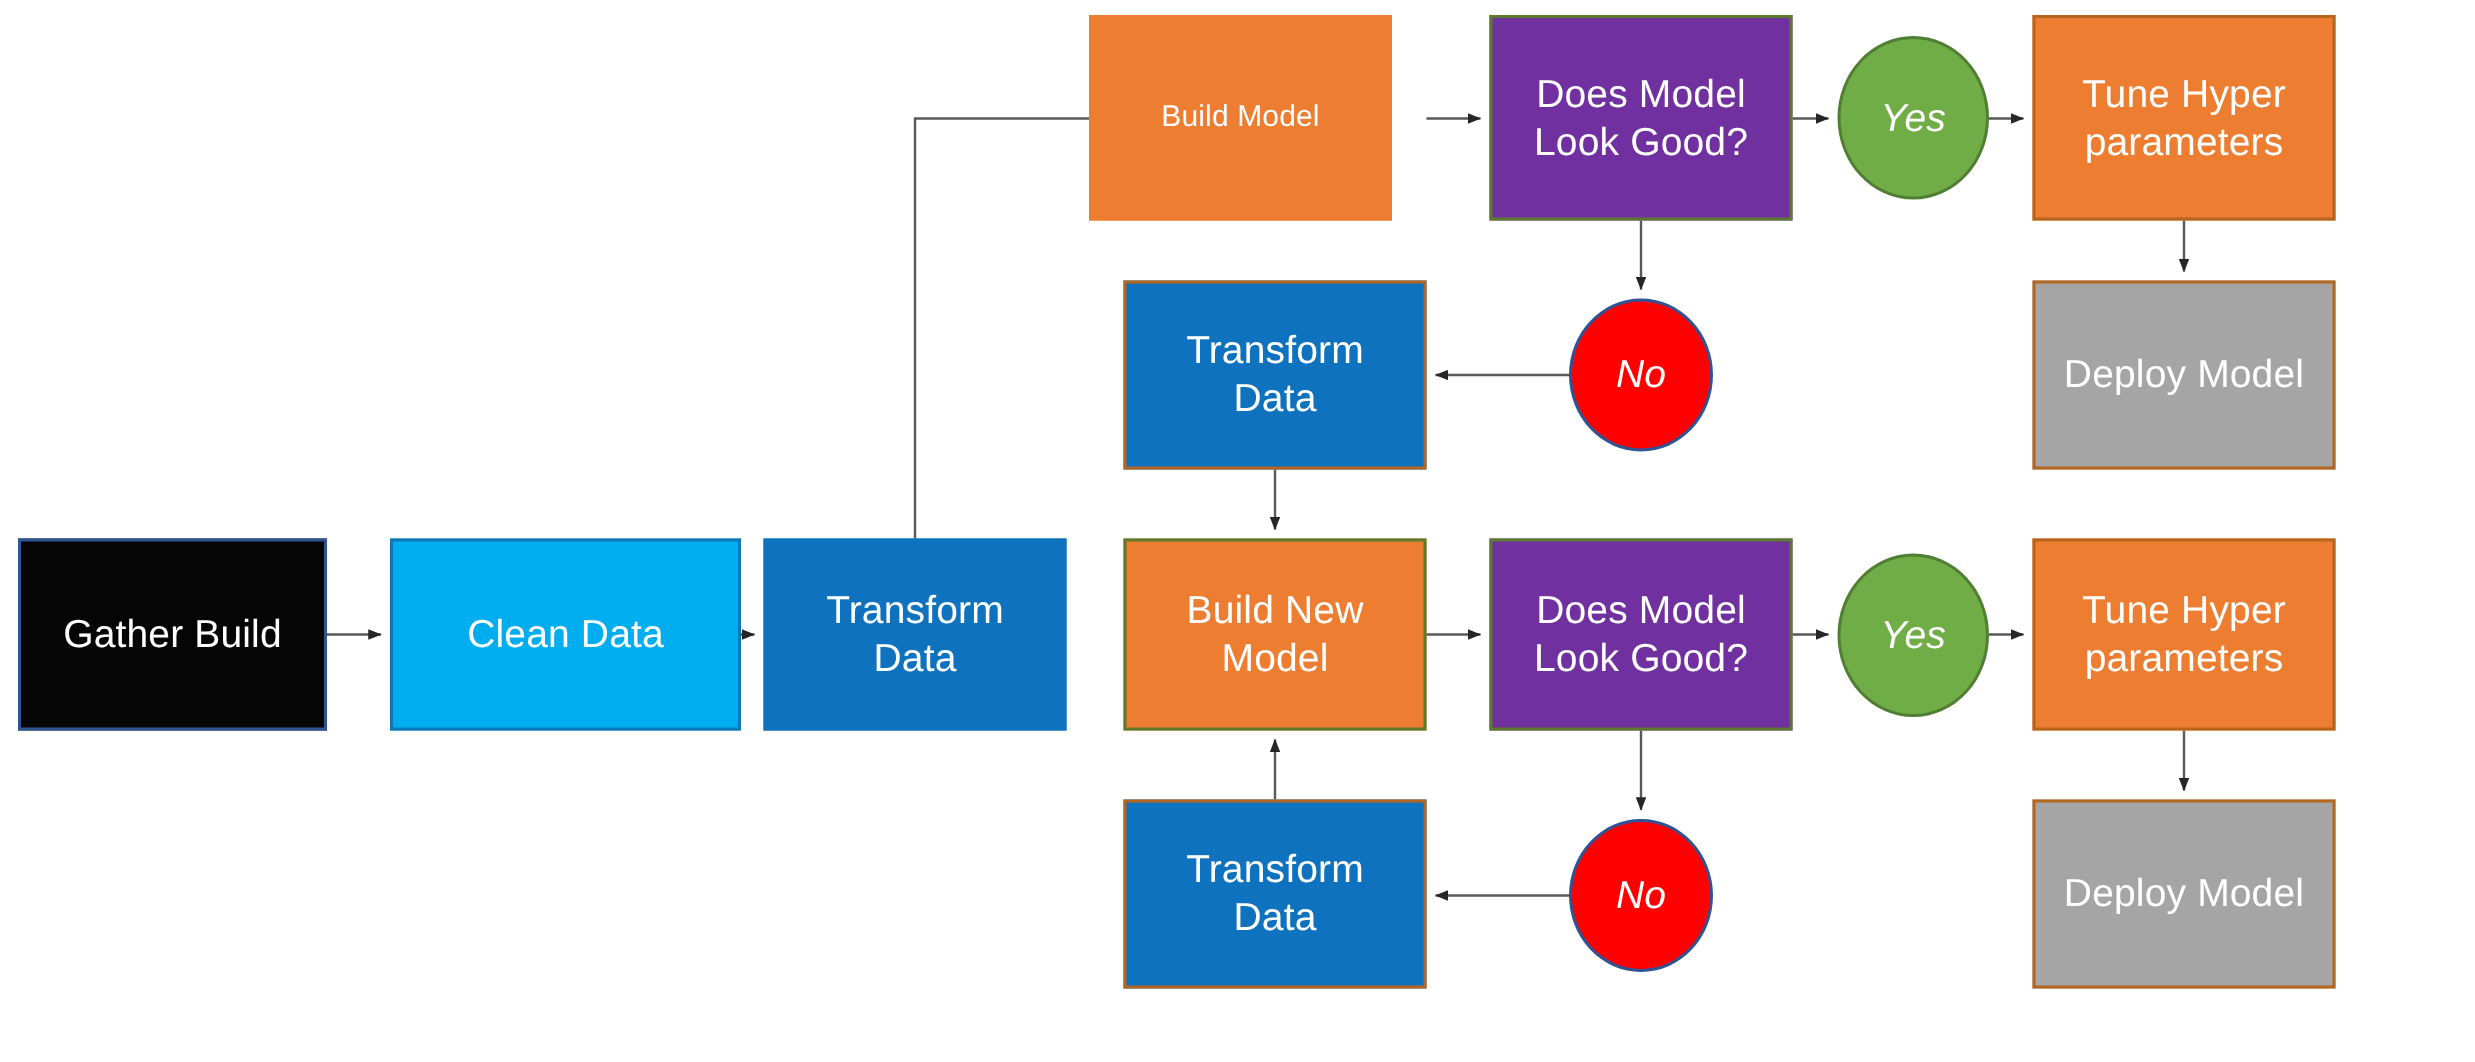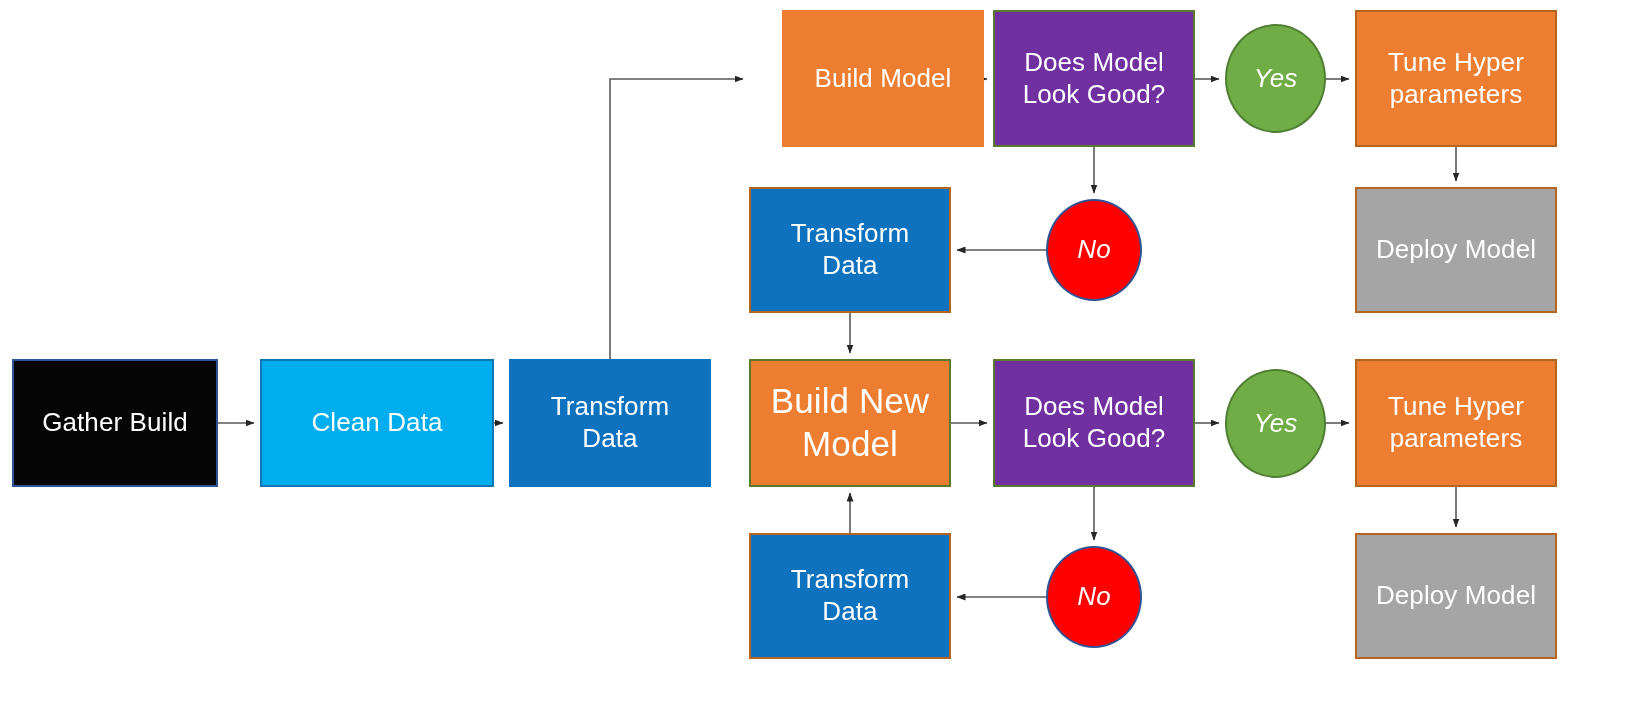--- a/index.html
+++ b/index.html
@@ -84,31 +84,31 @@
         <polyline points="1046,597 957,597" fill="none" stroke="#595959" stroke-width="1.6" marker-end="url(#arrowhead)"></polyline>
         <polyline points="850,533 850,493" fill="none" stroke="#595959" stroke-width="1.6" marker-end="url(#arrowhead)"></polyline>
       </g>
   </svg>
 
   <div id="node-layer">
       <div class="node rect" style="left: 12px; top: 359px; width: 206px; height: 128px; background: rgb(5, 5, 5); border-color: rgb(46, 84, 150); font-size: 26px;"><span>Gather Build</span></div>
       <div class="node rect" style="left: 260px; top: 359px; width: 234px; height: 128px; background: rgb(0, 174, 239); border-color: rgb(17, 118, 181); font-size: 26px;"><span>Clean Data</span></div>
       <div class="node rect" style="left: 509px; top: 359px; width: 202px; height: 128px; background: rgb(15, 114, 190); border-color: rgb(15, 114, 190); font-size: 26px;"><span>Transform
 Data</span></div>
-      <div class="node rect" style="left: 782px; top: 10px; width: 202px; height: 137px; background: rgb(237, 125, 49); border-color: rgb(237, 125, 49); font-size: 26px;"><span>Build Model</span></div>
+      <div class="node rect" style="left: 726px; top: 10px; width: 202px; height: 137px; background: rgb(237, 125, 49); border-color: rgb(237, 125, 49); font-size: 20px;"><span>Build Model</span></div>
       <div class="node rect" style="left: 993px; top: 10px; width: 202px; height: 137px; background: rgb(112, 48, 160); border-color: rgb(91, 122, 46); font-size: 26px;"><span>Does Model
 Look Good?</span></div>
       <div class="node ellipse" style="left: 1225px; top: 24px; width: 101px; height: 109px; background: rgb(112, 173, 71); border-color: rgb(80, 126, 50); font-size: 26px;"><span>Yes</span></div>
       <div class="node rect" style="left: 1355px; top: 10px; width: 202px; height: 137px; background: rgb(237, 125, 49); border-color: rgb(181, 101, 29); font-size: 26px;"><span>Tune Hyper
 parameters</span></div>
       <div class="node rect" style="left: 749px; top: 187px; width: 202px; height: 126px; background: rgb(15, 114, 190); border-color: rgb(181, 101, 29); font-size: 26px;"><span>Transform
 Data</span></div>
       <div class="node ellipse" style="left: 1046px; top: 199px; width: 96px; height: 102px; background: rgb(255, 0, 0); border-color: rgb(46, 84, 150); font-size: 26px;"><span>No</span></div>
       <div class="node rect" style="left: 1355px; top: 187px; width: 202px; height: 126px; background: rgb(165, 165, 165); border-color: rgb(181, 101, 29); font-size: 26px;"><span>Deploy Model</span></div>
-      <div class="node rect" style="left: 749px; top: 359px; width: 202px; height: 128px; background: rgb(237, 125, 49); border-color: rgb(91, 122, 46); font-size: 35px;"><span>Build New
+      <div class="node rect" style="left: 749px; top: 359px; width: 202px; height: 128px; background: rgb(237, 125, 49); border-color: rgb(91, 122, 46); font-size: 26px;"><span>Build New
 Model</span></div>
       <div class="node rect" style="left: 993px; top: 359px; width: 202px; height: 128px; background: rgb(112, 48, 160); border-color: rgb(91, 122, 46); font-size: 26px;"><span>Does Model
 Look Good?</span></div>
       <div class="node ellipse" style="left: 1225px; top: 369px; width: 101px; height: 109px; background: rgb(112, 173, 71); border-color: rgb(80, 126, 50); font-size: 26px;"><span>Yes</span></div>
       <div class="node rect" style="left: 1355px; top: 359px; width: 202px; height: 128px; background: rgb(237, 125, 49); border-color: rgb(181, 101, 29); font-size: 26px;"><span>Tune Hyper
 parameters</span></div>
       <div class="node rect" style="left: 749px; top: 533px; width: 202px; height: 126px; background: rgb(15, 114, 190); border-color: rgb(181, 101, 29); font-size: 26px;"><span>Transform
 Data</span></div>
       <div class="node ellipse" style="left: 1046px; top: 546px; width: 96px; height: 102px; background: rgb(255, 0, 0); border-color: rgb(46, 84, 150); font-size: 26px;"><span>No</span></div>
       <div class="node rect" style="left: 1355px; top: 533px; width: 202px; height: 126px; background: rgb(165, 165, 165); border-color: rgb(181, 101, 29); font-size: 26px;"><span>Deploy Model</span></div>

